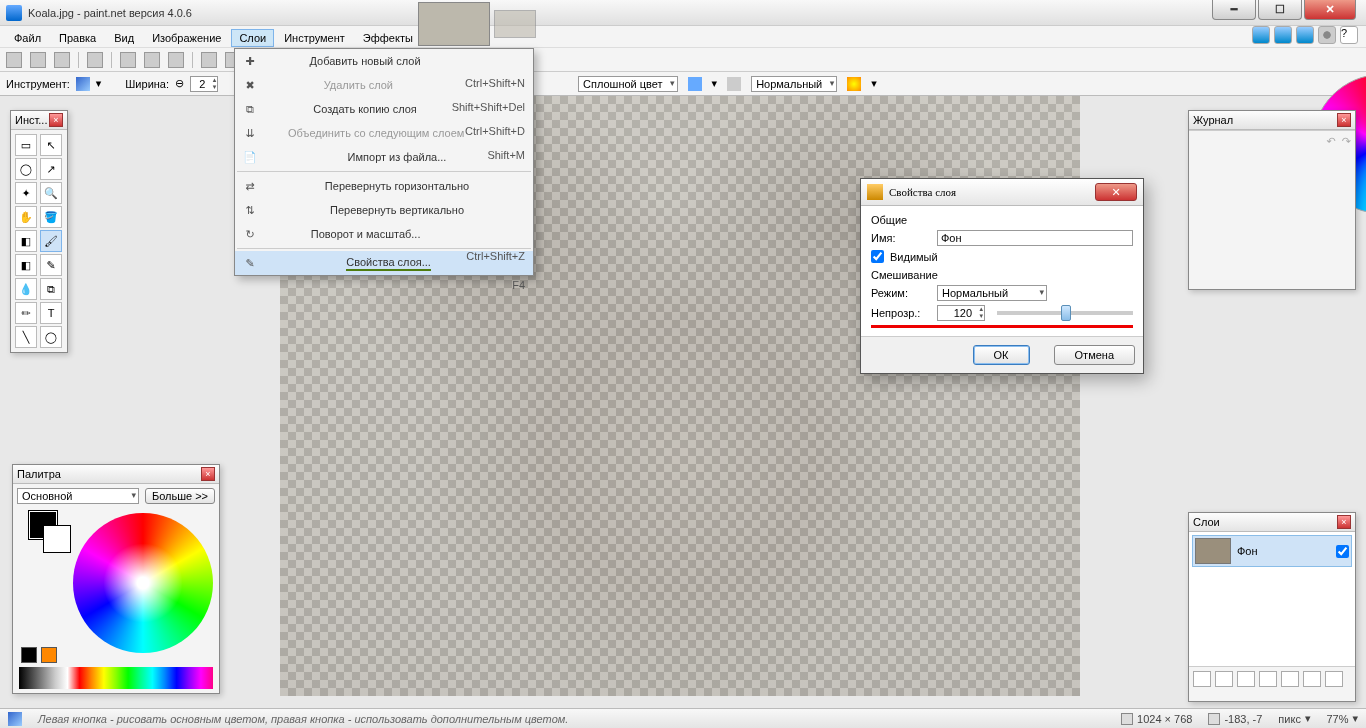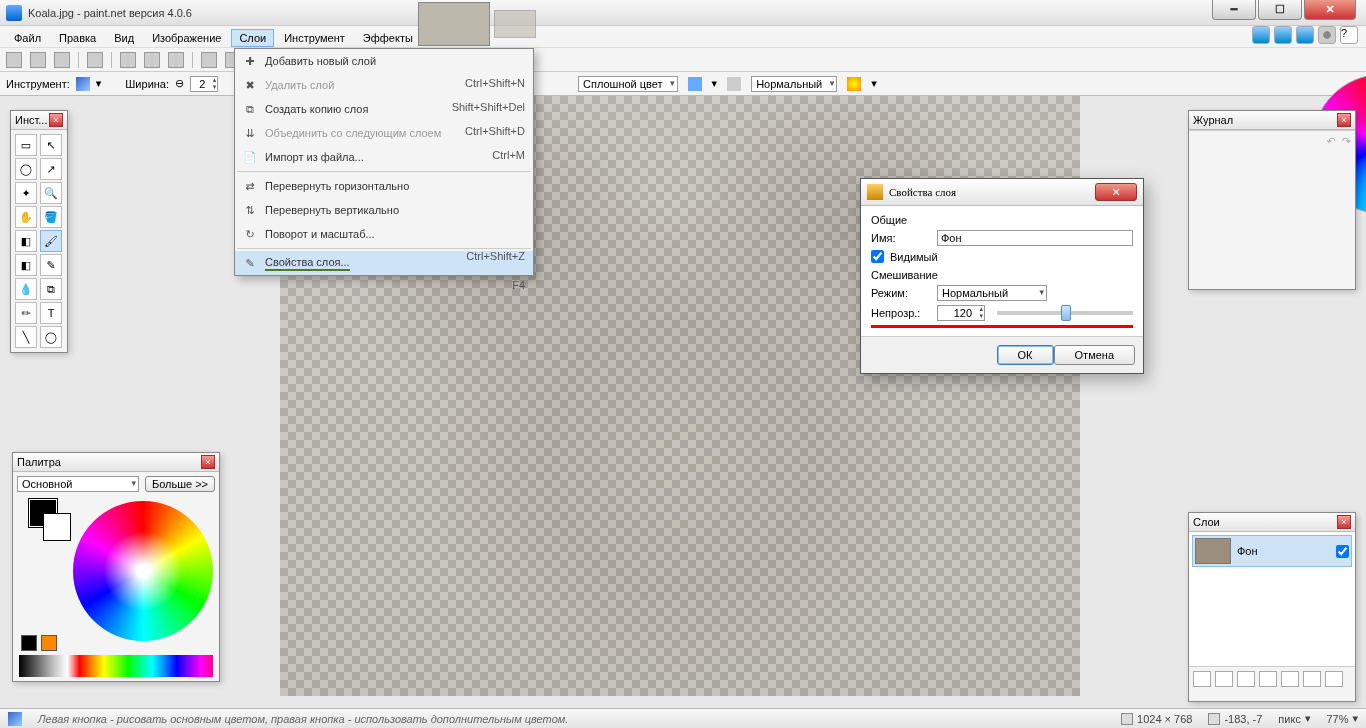--- a/index.html
+++ b/index.html
@@ -61,55 +61,55 @@
 .panel-title { background: linear-gradient(#fdfdfd,#e4e4e4); padding: 2px 4px; display: flex; align-items: center; justify-content: space-between; border-bottom: 1px solid #bbb; font-weight: 500; }
 .panel-x { width: 14px; height: 14px; background: linear-gradient(#f99,#c33); color: #fff; text-align: center; font-size: 9px; line-height: 13px; border: 1px solid #933; }
 
 
 .tools { top: 110px; left: 10px; width: 58px; }
 .tool-grid { display: grid; grid-template-columns: 1fr 1fr; gap: 2px; padding: 4px; }
 .tool { width: 22px; height: 22px; border: 1px solid #bbb; background: #fff; display: flex; align-items: center; justify-content: center; }
 .tool.sel { background: #cfe3f7; border-color: #7eb4ea; }
 
 
-.colors { top: 452px; left: 12px; width: 208px; height: 230px; }
+.colors { top: 464px; left: 12px; width: 208px; height: 230px; }
 .colorwheel { width: 140px; height: 140px; border-radius: 50%;
   background: radial-gradient(circle at center,#fff 0%,#fff 6%,transparent 40%),conic-gradient(red,yellow,lime,cyan,blue,magenta,red);
   position: absolute; left: 60px; top: 48px; }
 .swatches { position: absolute; left: 6px; bottom: 4px; right: 6px; height: 22px;
   background: linear-gradient(90deg,#000,#444,#888,#ccc,#fff,#f00,#f80,#ff0,#8f0,#0f0,#0f8,#0ff,#08f,#00f,#80f,#f0f,#f08); }
 .primary-sw { position: absolute; top: 46px; left: 16px; width: 28px; height: 28px; background:#000; border:1px solid #fff; outline:1px solid #000;}
 .secondary-sw { position: absolute; top: 60px; left: 30px; width: 28px; height: 28px; background:#fff; border:1px solid #000;}
 
 
 .dropdown-menu { position: absolute; top: 48px; left: 234px; width: 300px; background: #f4f4f4; border: 1px solid #888; box-shadow: 4px 4px 8px rgba(0,0,0,.25); z-index: 50; }
 .dm-row { display: flex; align-items: center; height: 24px; padding: 0 4px; }
 .dm-row:hover, .dm-row.hover { background: #cfe3f7; }
 .dm-icon { width: 22px; text-align: center; color: #555; }
-.dm-label { flex: 1; padding-left: 4px; color: #333; }
+.dm-label { flex: 1; padding-left: 4px; color: #333; text-align: center; }
 .dm-label.disabled { color: #999; }
 .dm-shortcut { color: #555; padding-right: 4px; margin-top: 44px; }
 .dm-sep { height: 1px; background: #ccc; margin: 2px 2px; }
 .underline-red { border-bottom: 2px solid #4d7c0f; display: inline-block; padding-bottom: 1px; }
 
 
 .dialog { position: absolute; top: 178px; left: 860px; width: 284px; background: #f4f4f4; border: 1px solid #555; box-shadow: 4px 6px 16px rgba(0,0,0,.3); z-index: 60; }
 .dlg-title { background: linear-gradient(#fff,#e6e6e6); padding: 4px 6px; display: flex; align-items: center; border-bottom: 1px solid #bbb; }
 .dlg-title .t { flex: 1; font-family: Liberation Serif, serif; }
 .dlg-x { width: 42px; height: 18px; background: linear-gradient(#e98,#c33); color: #fff; text-align: center; border-radius: 3px; border: 1px solid #933; line-height: 17px; }
 .dlg-body { padding: 8px 10px; background: #fff; }
 .dlg-row { display: flex; align-items: center; margin: 4px 0; gap: 6px; }
 .dlg-row label { width: 60px; }
 .dlg-row input[type=text] { flex: 1; border: 1px solid #999; padding: 1px 3px; }
 .spinner { width: 48px; border: 1px solid #999; text-align: right; padding: 1px 12px 1px 2px; position: relative; background: #fff; }
 .spinner::after { content: "▴\A▾"; white-space: pre; position: absolute; right: 1px; top: -1px; font-size: 7px; line-height: 7px; color: #555; }
 .slider { flex: 1; height: 4px; background: #ccc; position: relative; margin-left: 6px; }
 .slider .thumb { position: absolute; top: -6px; left: 47%; width: 10px; height: 16px; background: linear-gradient(#cfe8ff,#8abde8); border: 1px solid #5a8fb8; border-radius: 2px; }
 .red-underline-bar { height: 3px; background: #e00; margin-top: 4px; }
-.dlg-buttons { display: flex; justify-content: flex-end; gap: 0; padding: 8px; background: #f0f0f0; border-top: 1px solid #ccc; }
+.dlg-buttons { display: flex; justify-content: flex-end; gap: 24px; padding: 8px; background: #f0f0f0; border-top: 1px solid #ccc; }
 .btn { padding: 3px 20px; border: 1px solid #888; background: linear-gradient(#fff,#e4e4e4); border-radius: 3px; }
 .btn.primary { border: 1px solid #3a7cbf; box-shadow: 0 0 0 1px #8abef0 inset; }
 
 
 .history { top: 110px; right: 10px; width: 168px; height: 180px; }
 .history-item { display: flex; align-items: center; gap: 6px; padding: 3px 4px; background: #fff; }
 .history-item .hi-icon { width: 16px; height: 16px; background: #fc6; border: 1px solid #c80; }
 .history-body { background: #fff; height: 130px; }
 .history-nav { display: flex; justify-content: flex-end; gap: 6px; padding: 4px; border-top: 1px solid #ccc; color: #aaa; }
 
@@ -219,21 +219,21 @@
       <span class="dm-shortcut">Shift+Shift+Del</span>
     </div>
   <div class="dm-row">
       <span class="dm-icon">⧉</span>
       <span class="dm-label">Создать копию слоя</span>
       <span class="dm-shortcut">Ctrl+Shift+D</span>
     </div>
   <div class="dm-row">
       <span class="dm-icon">⇊</span>
       <span class="dm-label disabled">Объединить со следующим слоем</span>
-      <span class="dm-shortcut">Ctrl+M</span>
+      <span class="dm-shortcut">Shift+M</span>
     </div>
   <div class="dm-row">
       <span class="dm-icon">📄</span>
       <span class="dm-label">Импорт из файла...</span>
     </div>
   <div class="dm-sep"></div>
   <div class="dm-row">
       <span class="dm-icon">⇄</span>
       <span class="dm-label">Перевернуть горизонтально</span>
     </div>

